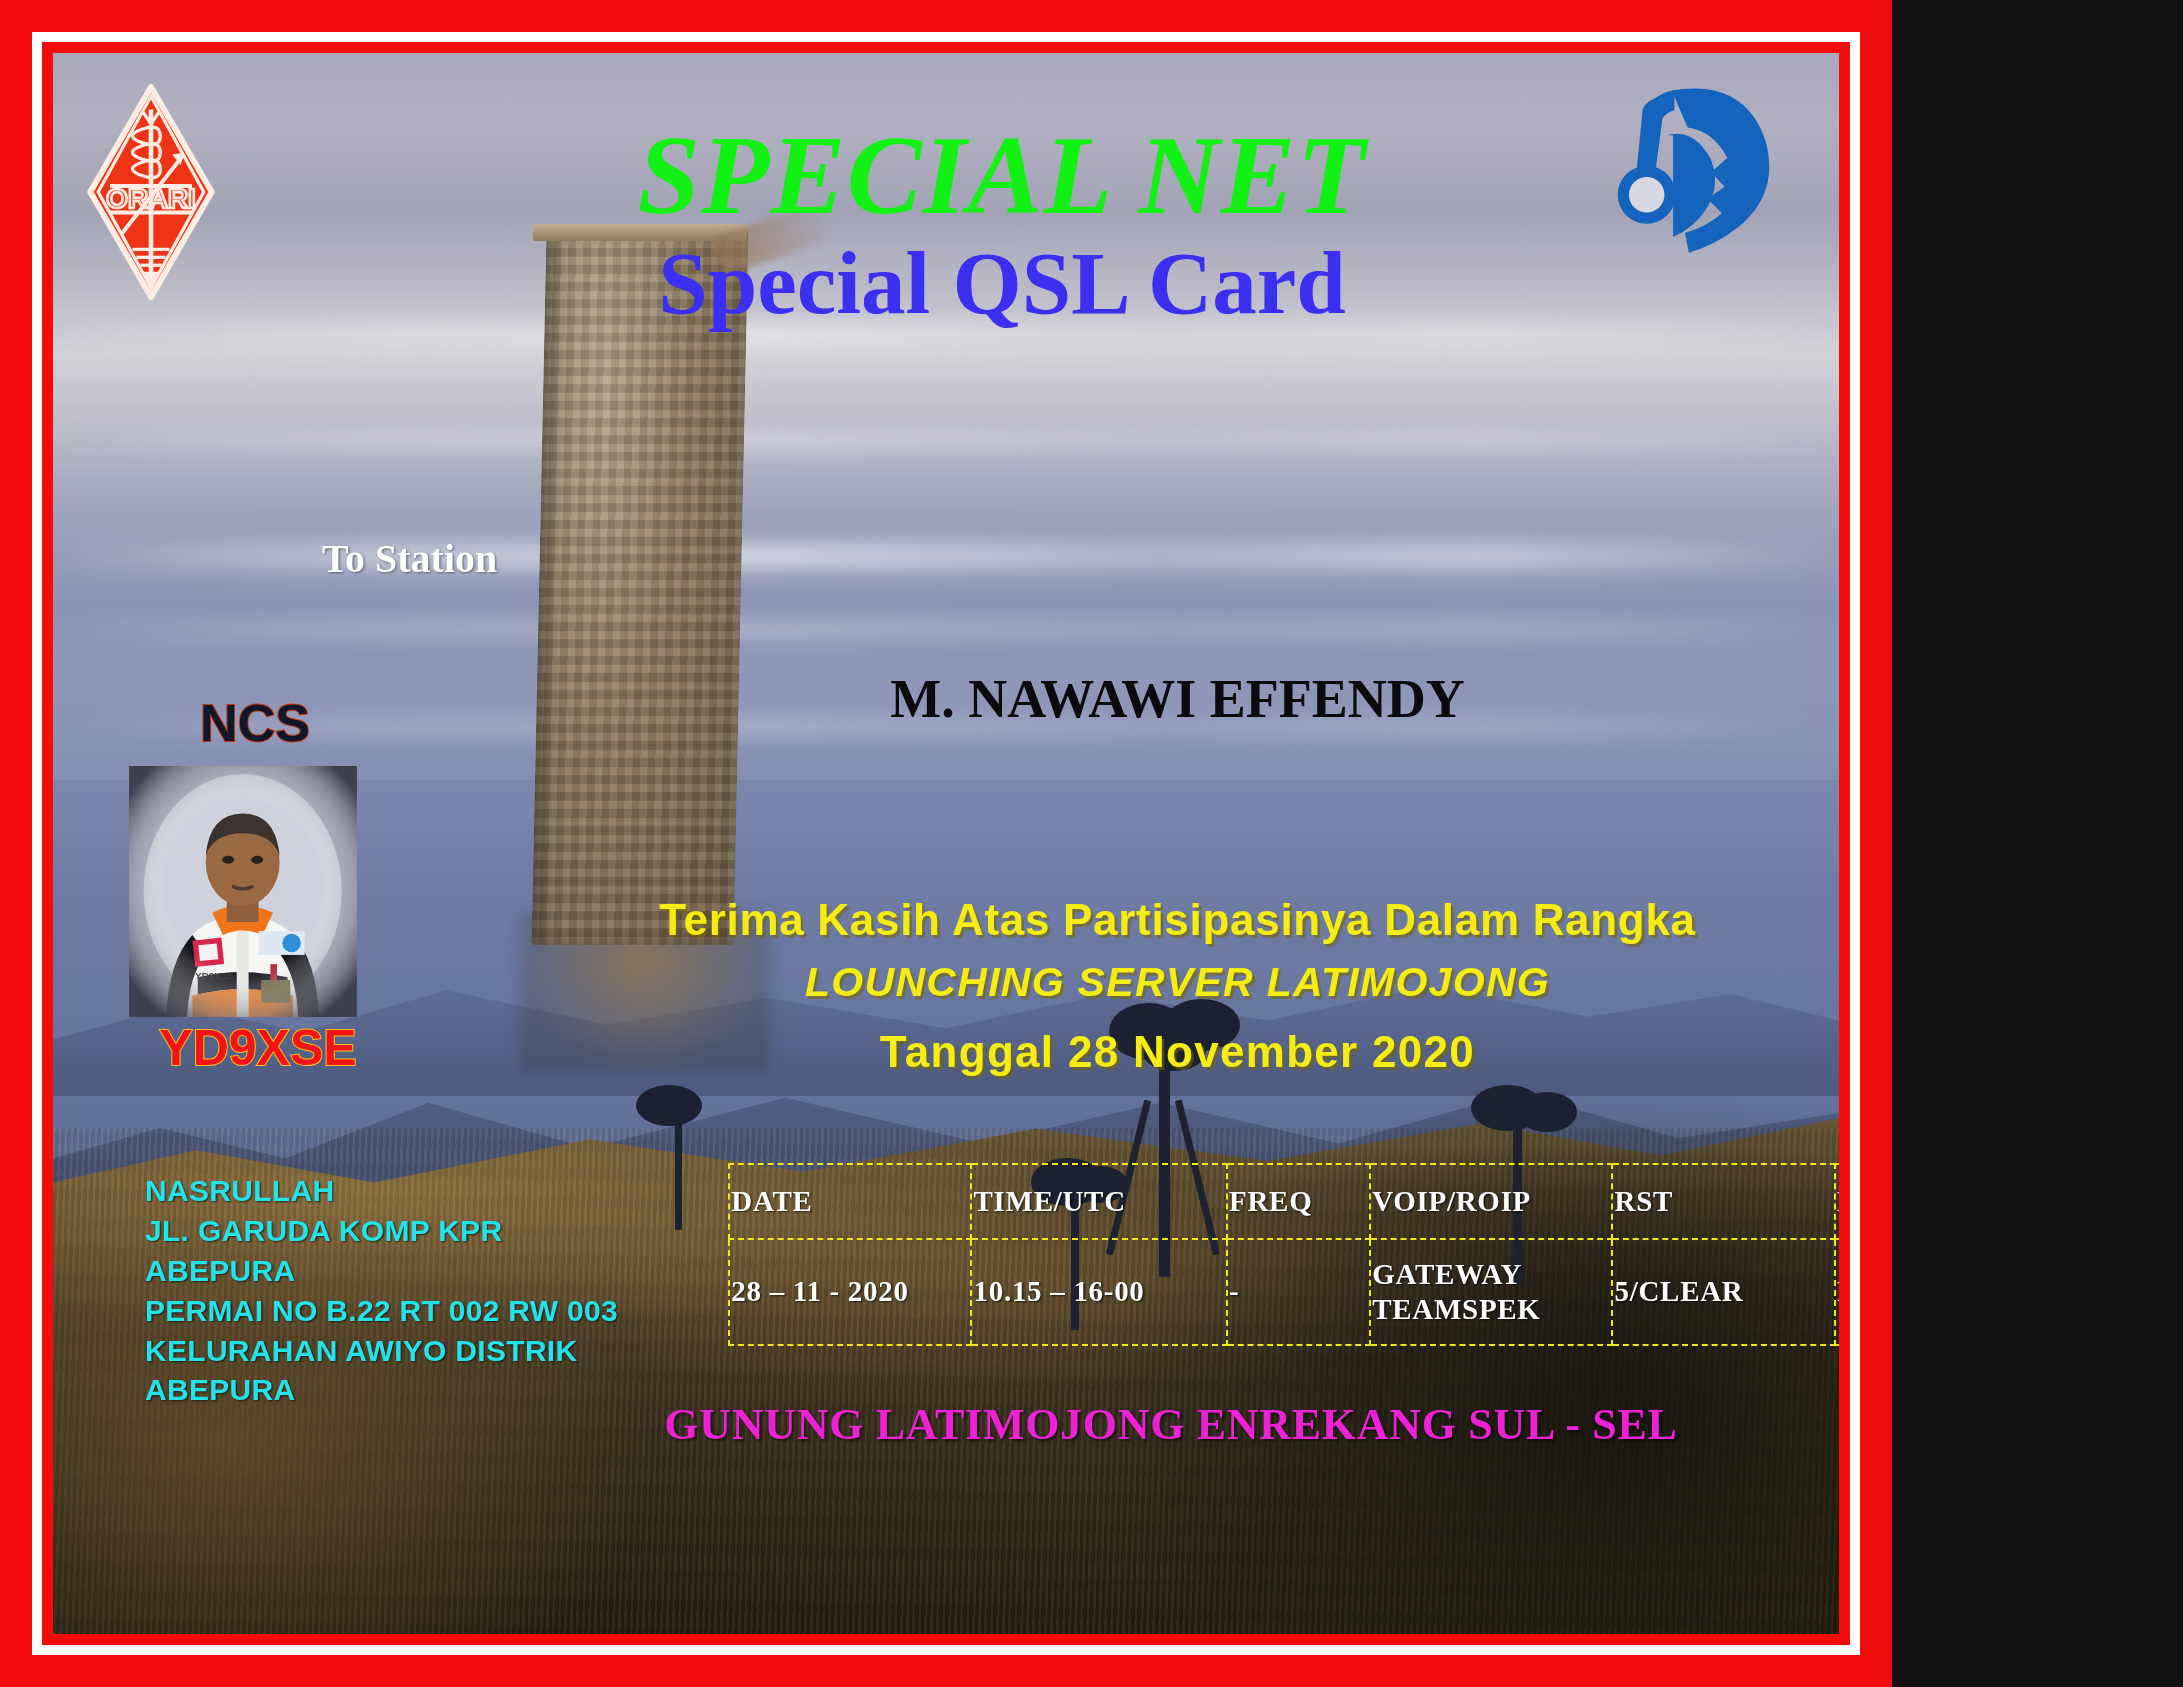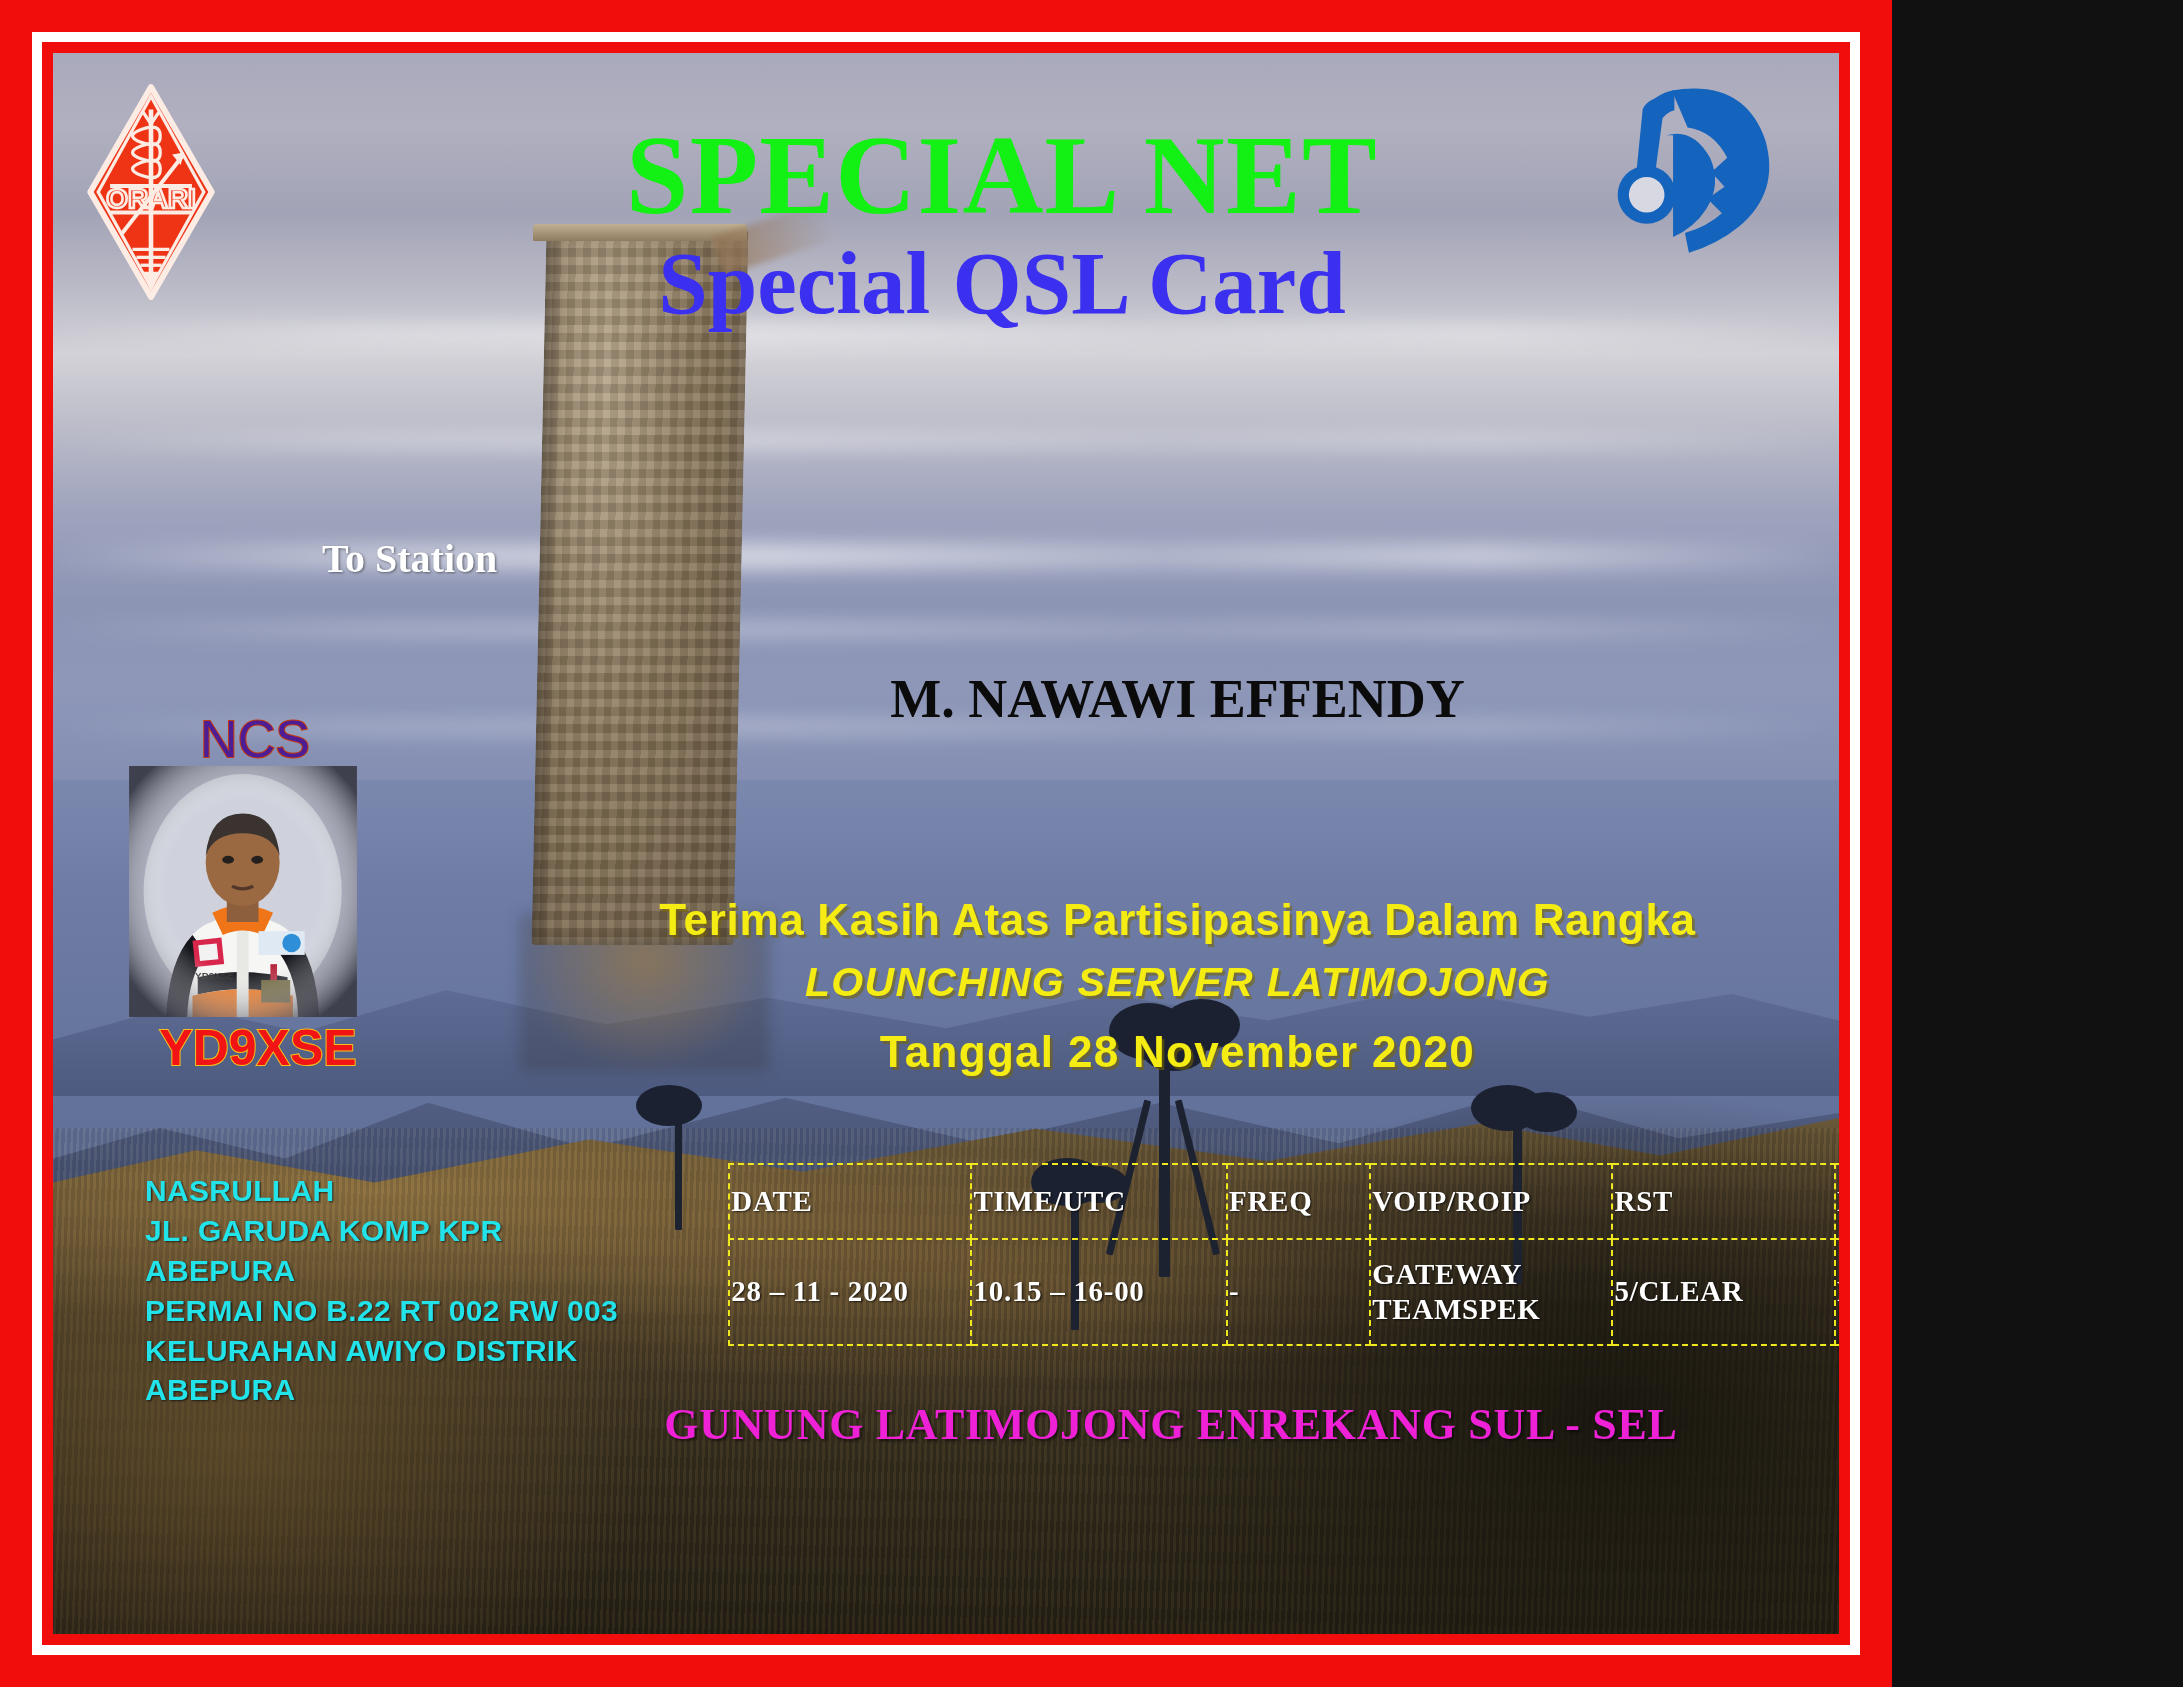--- a/index.html
+++ b/index.html
@@ -123,21 +123,21 @@
   .abs{position:absolute;}
 
   #orari{ left:32px; top:30px; width:132px; height:218px; }
 
   #voip-logo{ right:26.5px; top:18.5px; width:198px; height:198px; }
 
   .title-net{
     left:0; right:0; top:58px;
     text-align:center;
     font-family:"Liberation Serif",serif;
-    font-weight:bold;
+    font-style:italic; font-weight:bold;
     font-size:112px; letter-spacing:1.3px;
     color:#13f013;
     padding-left:112px;
   }
   .title-qsl{
     left:0; right:0; top:179px;
     text-align:center;
     font-family:"Liberation Serif",serif;
     font-weight:bold;
     font-size:89px;
@@ -173,23 +173,23 @@
     font-family:"Liberation Sans",sans-serif;
     font-weight:bold;
     text-shadow:2.6px 2.6px 0 rgba(120,100,0,.55);
     padding-left:463px;
   }
   .tl1{ top:842px; font-size:44px; letter-spacing:0.7px; }
   .tl2{ top:906px; font-size:41px; font-style:italic; letter-spacing:1.3px; }
   .tl3{ top:974px; font-size:44px; letter-spacing:1.3px; }
 
   #ncs{
-    left:103px; top:656px; width:198px; text-align:center;
-    font-family:"Liberation Sans",sans-serif; font-weight:normal;
-    font-size:52px; color:#4c1d95;
+    left:103px; top:640px; width:198px; text-align:center;
+    font-family:"Liberation Sans",sans-serif; font-weight:bold;
+    font-size:52px; color:#0f172a;
     -webkit-text-stroke:2px #c23b16;
     paint-order:stroke fill;
     text-shadow:0 0 0.7px #c23b16;
   }
   #op-photo{
     left:76px; top:713px; width:228px; height:251px;
   }
   #op-call{
     left:66px; top:966px; width:278px; text-align:center;
     font-family:"Liberation Sans",sans-serif; font-weight:bold;

